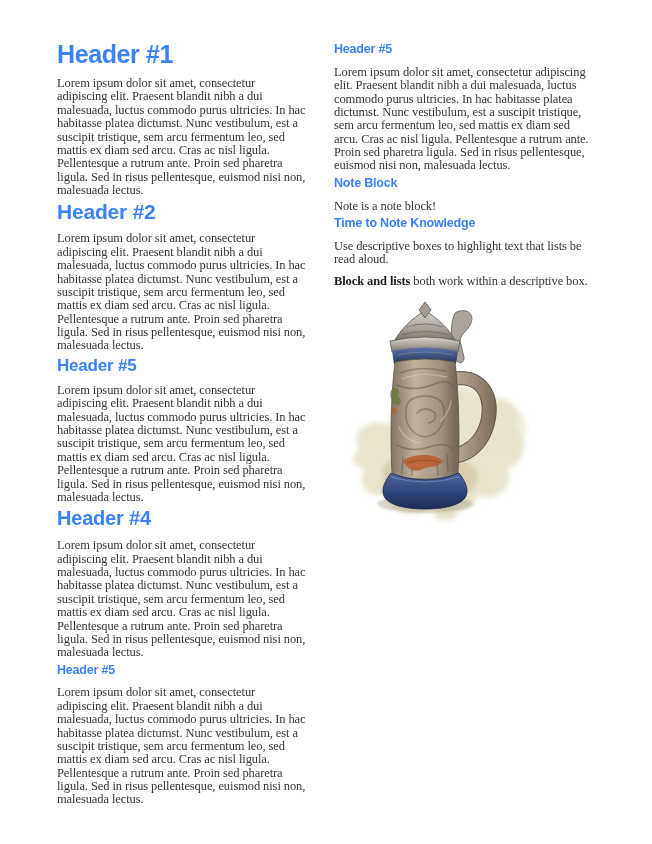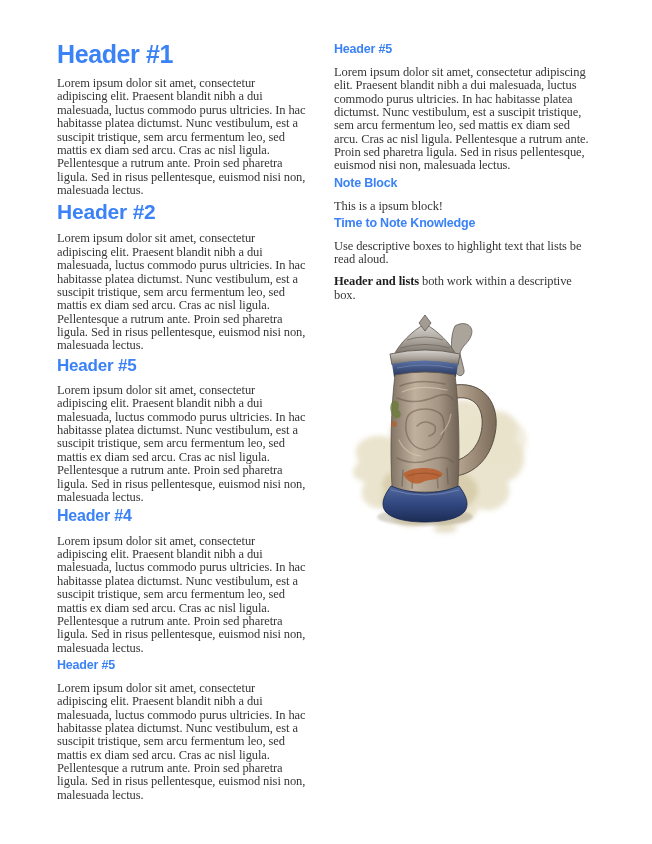--- a/index.html
+++ b/index.html
@@ -26,21 +26,21 @@
 
   .h1, .h2, .h3, .h4, .h5 {
     color: #3b82f6;
     font-weight: 700;
     margin: 0;
     letter-spacing: -0.2px;
   }
   .h1 { font-size: 25px;   line-height: 1.08; margin: 0 0 4px 0; letter-spacing: -0.4px; }
   .h2 { font-size: 21px;   line-height: 1.10; margin: 2px 0 3px 0; }
   .h3 { font-size: 17px;   line-height: 1.12; margin: 2px 0 2px 0; }
-  .h4 { font-size: 16px;   line-height: 1.15; margin: 2px 0 1px 0; }
+  .h4 { font-size: 20px;   line-height: 1.15; margin: 2px 0 1px 0; }
   .h5 { font-size: 12.5px; line-height: 1.18; margin: 1px 0 1px 0; }
 
   p.body-text {
     font-size: 12.5px;
     line-height: 1.07;
     letter-spacing: -0.1px;
     color: #373737;
     margin: 9px 0 3px 0;
     font-family: Liberation Serif, serif;
   }
@@ -73,26 +73,26 @@
 
       <h5 class="h5">Header #5</h5>
       <p class="body-text">Lorem ipsum dolor sit amet, consectetur adipiscing elit. Praesent blandit nibh a dui malesuada, luctus commodo purus ultricies. In hac habitasse platea dictumst. Nunc vestibulum, est a suscipit tristique, sem arcu fermentum leo, sed mattis ex diam sed arcu. Cras ac nisl ligula. Pellentesque a rutrum ante. Proin sed pharetra ligula. Sed in risus pellentesque, euismod nisi non, malesuada lectus.</p>
     </div>
 
     <div class="col-right">
       <h5 class="h5">Header #5</h5>
       <p class="body-text">Lorem ipsum dolor sit amet, consectetur adipiscing elit. Praesent blandit nibh a dui malesuada, luctus commodo purus ultricies. In hac habitasse platea dictumst. Nunc vestibulum, est a suscipit tristique, sem arcu fermentum leo, sed mattis ex diam sed arcu. Cras ac nisl ligula. Pellentesque a rutrum ante. Proin sed pharetra ligula. Sed in risus pellentesque, euismod nisi non, malesuada lectus.</p>
 
       <h5 class="h5">Note Block</h5>
-      <p class="body-text">This is a ipsum block!</p>
+      <p class="body-text">Note is a note block!</p>
 
       <h5 class="h5">Time to Note Knowledge</h5>
       <p class="body-text">Use descriptive boxes to highlight text that lists be read aloud.</p>
 
-      <p class="body-text"><span class="bold-run">Header and lists</span><span> both work within a descriptive box.</span></p>
+      <p class="body-text"><span class="bold-run">Block and lists</span><span> both work within a descriptive box.</span></p>
 
       <div class="illustration">
         <svg viewBox="0 0 190 225" width="192" height="225" xmlns="http://www.w3.org/2000/svg" aria-hidden="true">
           <defs>
             <linearGradient id="gPewter" x1="0" y1="0" x2="0" y2="1">
               <stop offset="0" stop-color="#d8d4ce"></stop>
                 <stop offset="0.55" stop-color="#a8a29a"></stop>
                 <stop offset="1" stop-color="#776f66"></stop>
             </linearGradient>
             <linearGradient id="gBlue" x1="0" y1="0" x2="0" y2="1">

